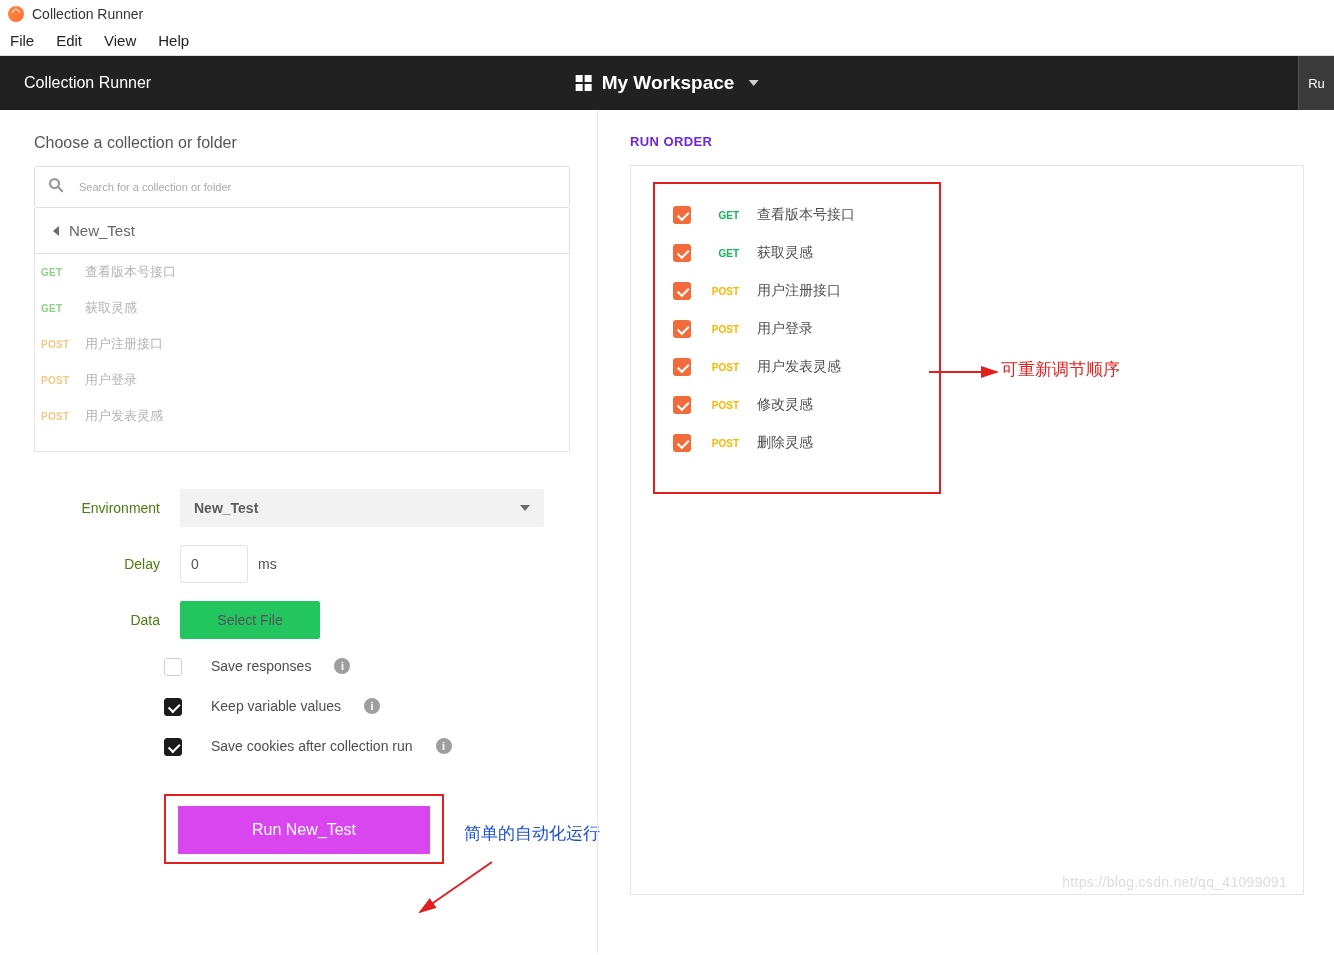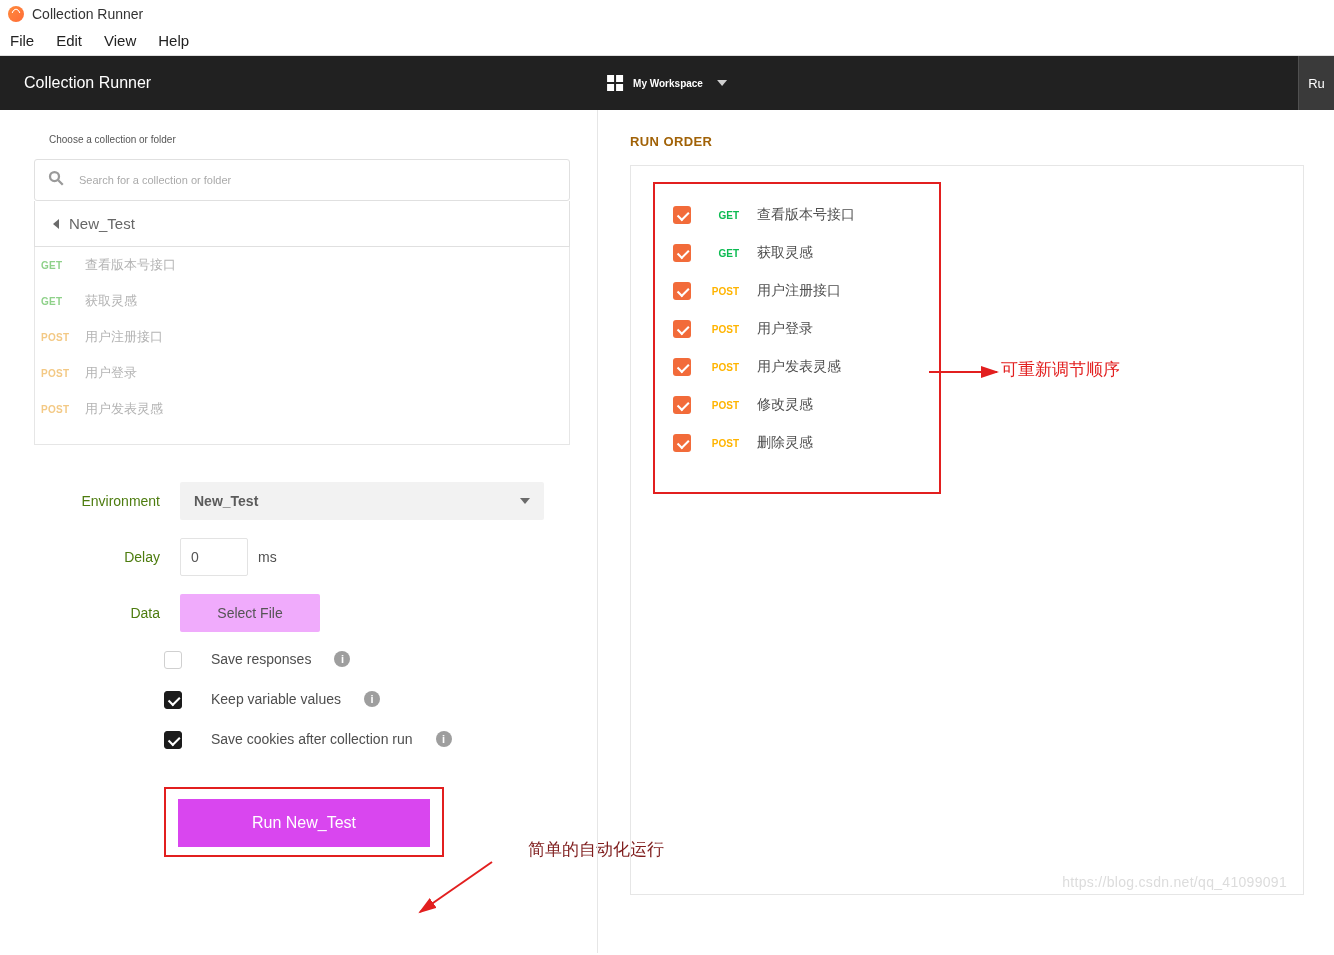--- a/index.html
+++ b/index.html
@@ -57,21 +57,21 @@
     padding: 0 24px;
   }
   .dark-header-title { font-size: 16px; }
   .workspace-center {
     position: absolute;
     left: 50%;
     transform: translateX(-50%);
     display: flex;
     align-items: center;
     gap: 10px;
-    font-size: 10px;
+    font-size: 19px;
     font-weight: 600;
   }
   .grid-icon {
     display: inline-grid;
     grid-template-columns: repeat(2, 7px);
     grid-auto-rows: 7px;
     gap: 2px;
   }
   .grid-icon span { background:#fff; }
   .chev-down {
@@ -112,21 +112,21 @@
     top:0;
     bottom:0;
     width:1px;
     background:#e6e6e6;
   }
   .right-pane {
     flex:1;
     padding: 24px 30px 0 30px;
   }
 
-  .choose-label { color:#555; font-size:10px; margin-bottom:14px;margin-left:15px; }
+  .choose-label { color:#555; font-size:16px; margin-bottom:14px; }
   .search-box {
     display:flex;
     align-items:center;
     border:1px solid #e0e0e0;
     border-radius:3px;
     padding:6px 12px;
     height:42px;
     gap:14px;
   }
   .search-glyph {
@@ -217,21 +217,21 @@
     padding:0 10px;
     font-size:14px;
     color:#555;
     background:#fff;
     outline:none;
   }
   .unit { margin-left:10px; color:#505050; }
   .file-btn {
     width:140px;
     height:38px;
-    background:#f0abfc;
+    background:#22c55e;
     display:flex;
     align-items:center;
     justify-content:center;
     color:#555;
     border-radius:2px;
     cursor:pointer;
     text-align:center;
   }
 
   .options-block { margin-top:10px; margin-left:130px; }
@@ -282,31 +282,30 @@
     display:flex;
     align-items:center;
     justify-content:center;
     font-size:16px;
     cursor:pointer;
   }
 
   .annot1 {
     position:absolute;
     left:464px;
-    top:728px;
-    color:#7f1d1d;
+    top:712px;
+    color:#1d4ed8;
     font-size:17px;
     width:200px;
-    text-align:right;
   }
   .arrow1 svg { position:absolute; left:410px; top:748px; }
 
   
   .runorder-head { display:flex; align-items:center; gap:30px; }
-  .runorder-title { color:#a16207; font-size:13px; font-weight:700; letter-spacing:0.4px; }
+  .runorder-title { color:#6d28d9; font-size:13px; font-weight:700; letter-spacing:0.4px; }
   .right-box {
     border:1px solid #e6e6e6;
     margin-top:16px;
     min-height:730px;
     padding:16px 22px;
     position:relative;
   }
   .red-frame {
     border:2px solid #e21f1f;
     padding:12px 18px 30px;

